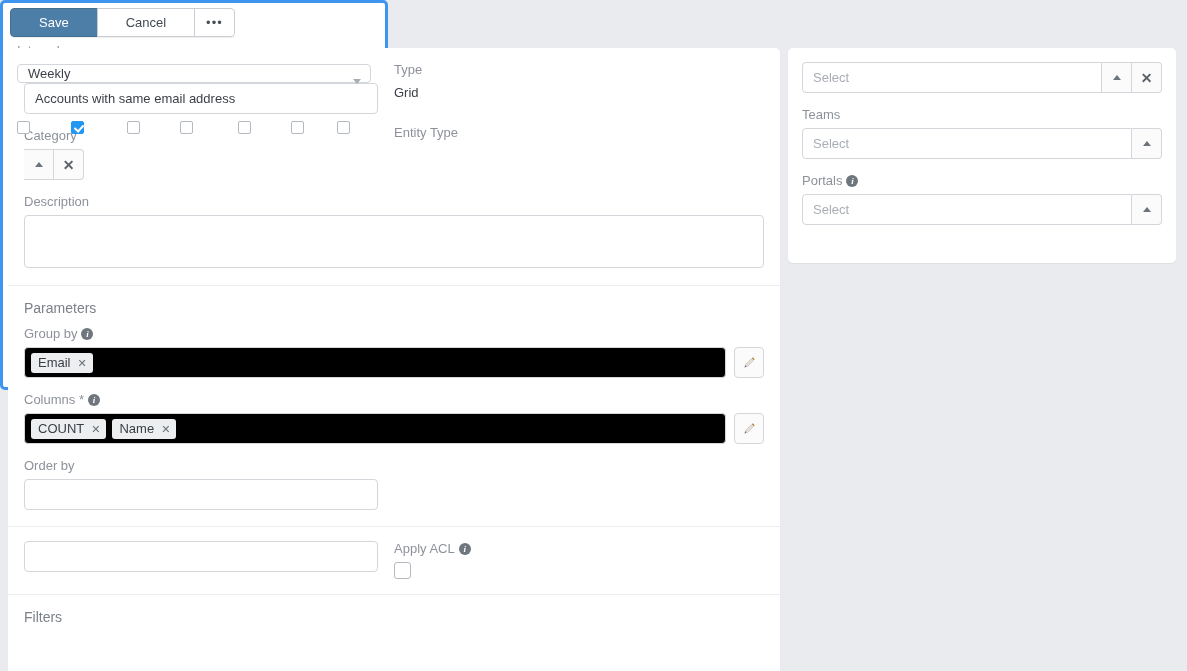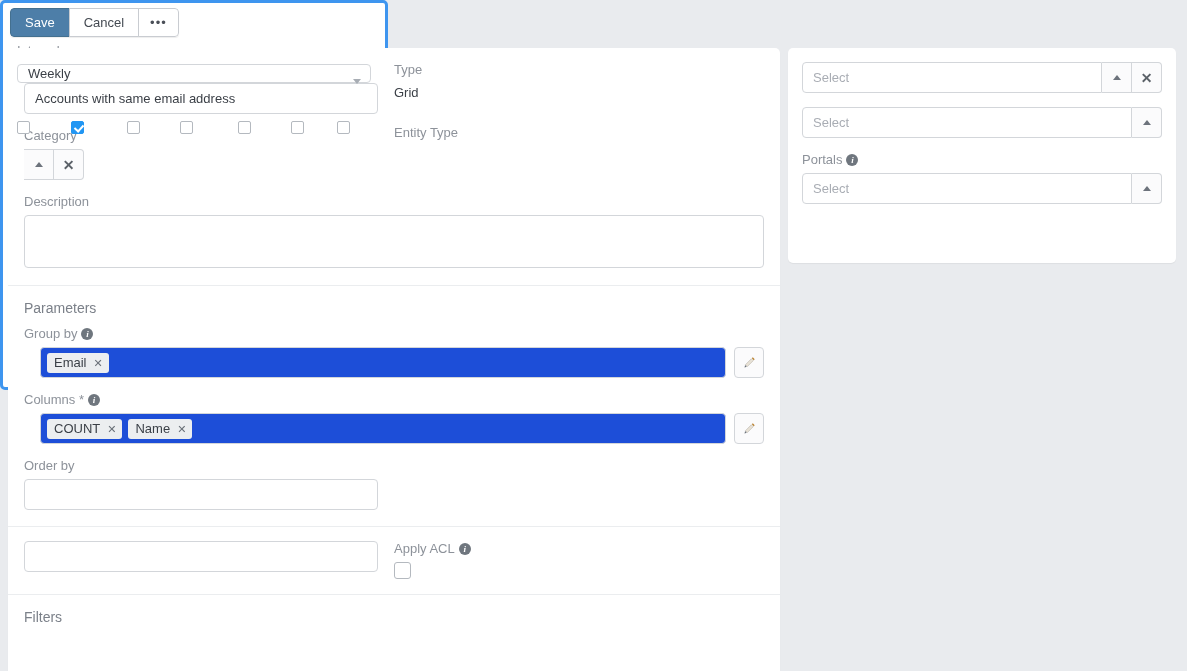--- a/index.html
+++ b/index.html
@@ -16,21 +16,21 @@
   .app { position: relative; width: 1187px; height: 671px; }
 
   
   .toolbar {
     position: absolute; left: 10px; top: 8px;
     display: flex; align-items: stretch;
     border-radius: 4px; overflow: hidden;
     box-shadow: 0 1px 1px rgba(0,0,0,.07);
   }
   .btn {
-    height: 29px; padding: 0 14px;
+    height: 29px; padding: 0 28px;
     display: flex; align-items: center; justify-content: center;
     font-size: 13px; line-height: 1;
     border: 1px solid #c9ccd1;
     background: #ffffff; color: #444a52;
     cursor: pointer; white-space: nowrap;
     margin-left: -1px;
   }
   .btn.primary {
     background: #4d7ea8; border-color: #44708f; color: #ffffff;
     margin-left: 0;
@@ -110,22 +110,22 @@
     width: 30px; height: 31px; margin-left: 8px;
     border: 1px solid #d3d6da; border-radius: 4px;
     background: #fbfbfc;
     display: flex; align-items: center; justify-content: center;
     cursor: pointer;
   }
 
   
   .chipbox {
     min-height: 31px; border: 1px solid #d3d6da; border-radius: 4px;
-    background: #1d4ed8; padding: 4px 6px;
-    display: flex; align-items: center; gap: 6px; flex-wrap: wrap; margin-left: 16px;
+    background: #000000; padding: 4px 6px;
+    display: flex; align-items: center; gap: 6px; flex-wrap: wrap;
   }
   .chip {
     display: inline-flex; align-items: center; gap: 7px;
     background: #eceef0; border-radius: 3px;
     padding: 2px 6px 2px 7px;
     font-size: 13px; color: #3a3f46; line-height: 16px;
   }
   .chip .cx { color: #6a7078; font-size: 11px; cursor: pointer; }
 
   
@@ -338,20 +338,21 @@
           <div class="addon">
             <span class="caret-up"></span>
           </div>
           <div class="addon">
             <span class="xmark">✕</span>
           </div>
         </div>
       </div>
 
       <div class="field">
+        <span class="label">Teams</span>
         <div class="igroup">
           <input class="input" type="text" placeholder="Select" style="">
           <div class="addon">
             <span class="caret-up"></span>
           </div>
         </div>
       </div>
 
       <div class="field" style="margin-bottom:6px">
         <span class="label">

